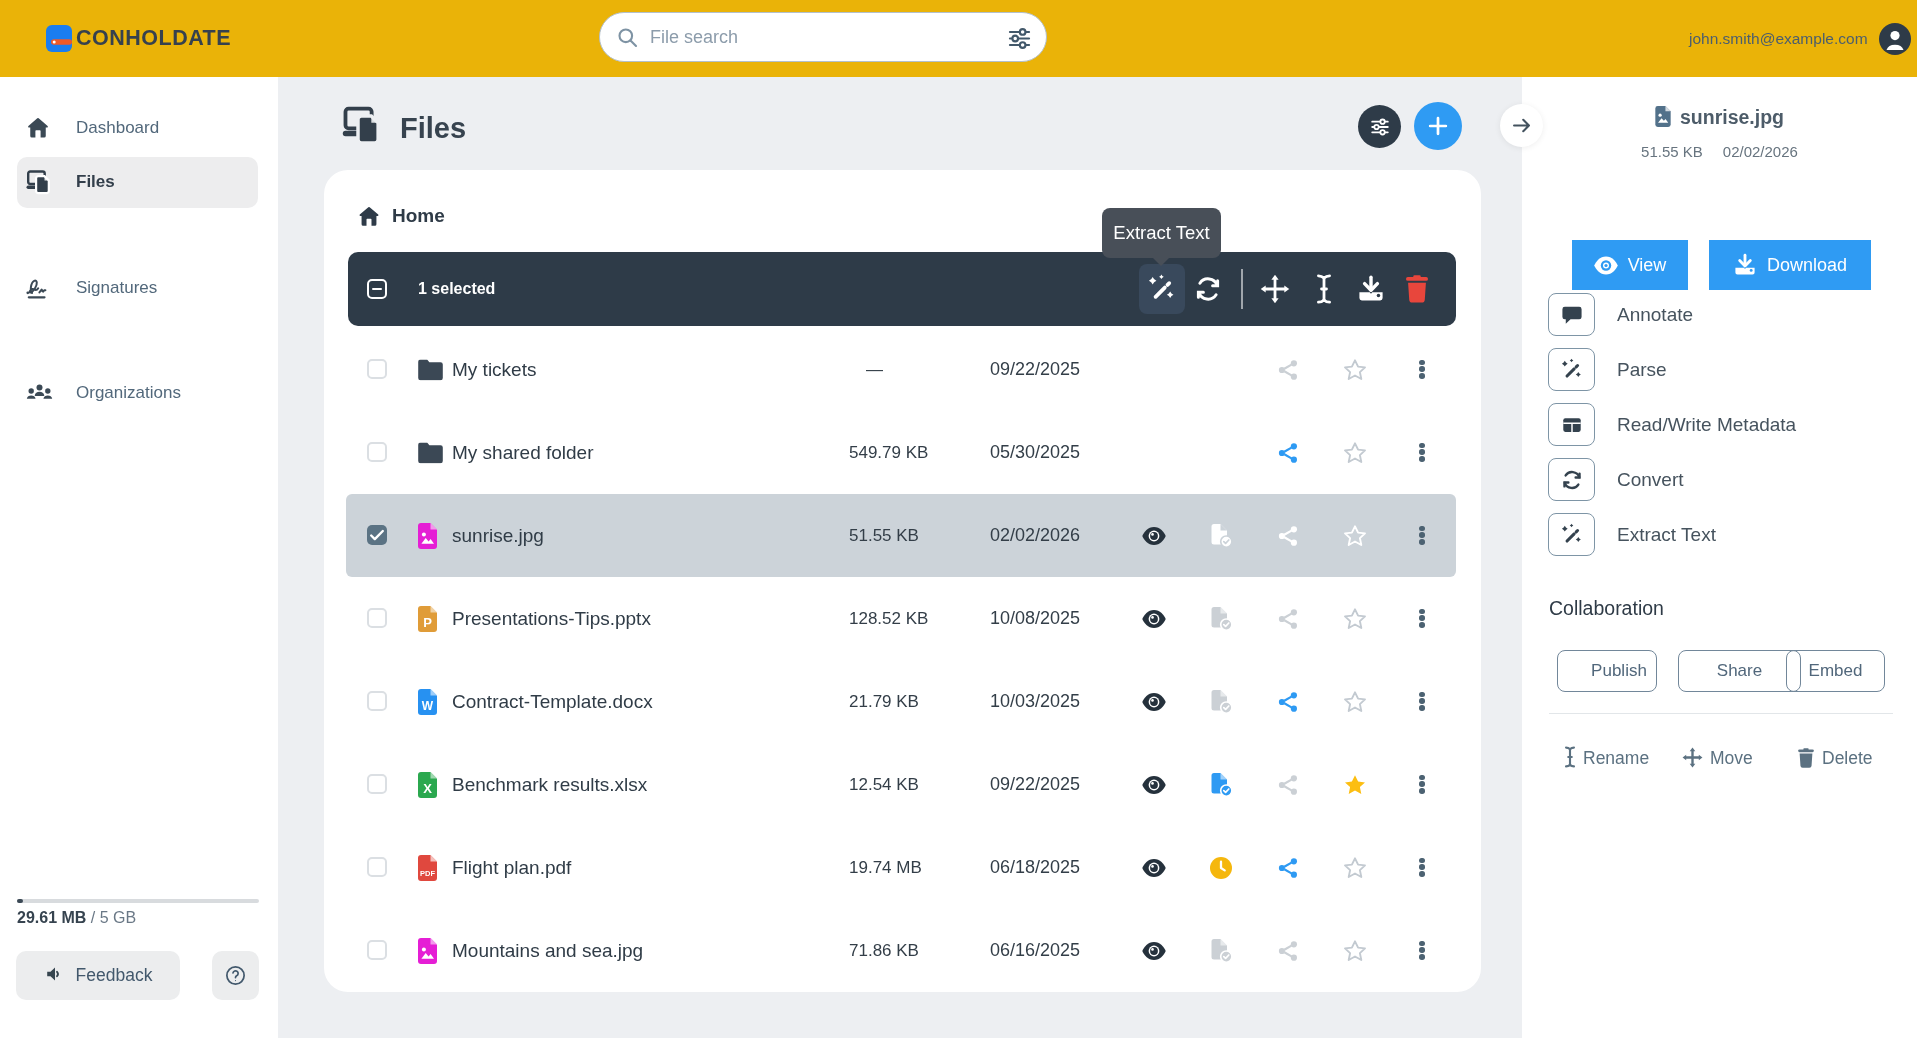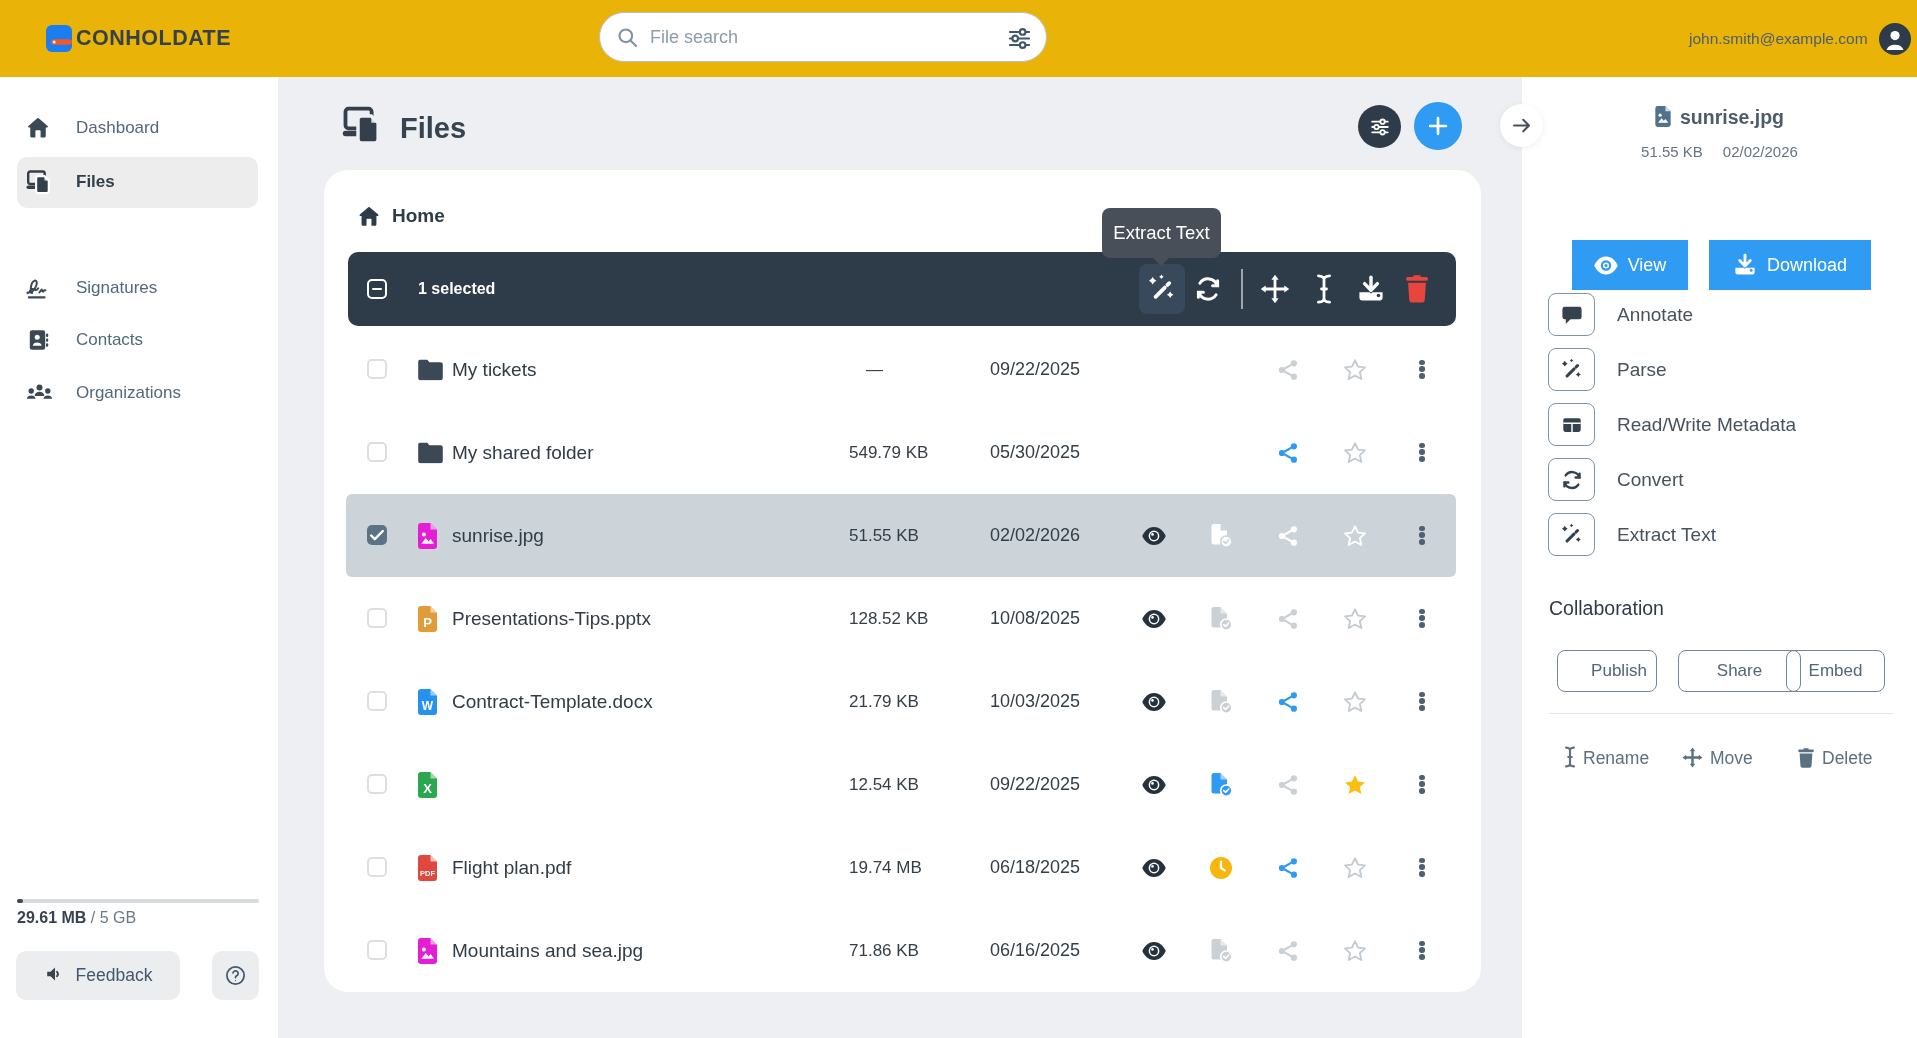--- a/index.html
+++ b/index.html
@@ -108,31 +108,20 @@
   </div>
   <div class="navitem" style="top:184.5px">
     <svg class="ic" width="27" height="25" viewBox="0 0 27 25" fill="none" stroke="#3b4955">
       <circle cx="1.8" cy="16.8" r="1.4" fill="#3b4955" stroke="none"></circle>
       <path d="M6 17 c-2.2 -1 -1.4 -10.6 2.2 -12.2 c3 -1.3 3.6 3.2 0.8 7.4 c-1.8 2.7 -3.8 4.6 -5 4.4 c-1.1 -0.2 0.4 -3 2.1 -3.6 c1.5 -0.5 2.4 1 3.7 1 c1.1 0 1.8 -0.7 2.4 -1.7" stroke-width="2" stroke-linecap="round"></path>
       <path d="M13.4 16.4 l2.2 -2.8 1.5 2.1 1.1 -1.4 h1.2" stroke-width="2" stroke-linecap="round" stroke-linejoin="round"></path>
       <path d="M2.8 21.3 H18.5" stroke-width="2.2" stroke-linecap="round"></path>
     </svg>
     <div class="lb">Signatures</div>
   </div>
-  <div class="navitem" style="top:237px">
-    <svg class="ic" width="24" height="24" viewBox="0 0 24 24">
-      <path d="M6 2.2 h11 a2.2 2.2 0 0 1 2.2 2.2 v15.2 a2.2 2.2 0 0 1 -2.2 2.2 h-11 a2.2 2.2 0 0 1 -2.2 -2.2 V4.4 a2.2 2.2 0 0 1 2.2 -2.2 z" fill="#3b4955"></path>
-      <rect x="20" y="5.5" width="2.2" height="3.4" rx="1" fill="#3b4955"></rect>
-        <rect x="20" y="10.4" width="2.2" height="3.4" rx="1" fill="#3b4955"></rect>
-        <rect x="20" y="15.3" width="2.2" height="3.4" rx="1" fill="#3b4955"></rect>
-      <circle cx="11.2" cy="9.2" r="2.5" fill="#fff"></circle>
-      <path d="M6.7 17.8 a4.6 4.2 0 0 1 9 0 z" fill="#fff"></path>
-    </svg>
-    <div class="lb">Contacts</div>
-  </div>
   <div class="navitem" style="top:289.5px">
     <svg class="ic" width="27" height="25" viewBox="0 0 27 25" fill="#3b4955">
       <circle cx="13.5" cy="6.6" r="3"></circle>
         <path d="M8.7 14.4 a4.9 4.5 0 0 1 9.6 0 l-0.3 0.6 h-9 z"></path>
       <circle cx="5.2" cy="10" r="2.7"></circle>
         <path d="M0.8 17.8 a4.5 4.1 0 0 1 8.8 0 z"></path>
       <circle cx="21.8" cy="10" r="2.7"></circle>
         <path d="M17.4 17.8 a4.5 4.1 0 0 1 8.8 0 z"></path>
     </svg>
     <div class="lb">Organizations</div>
@@ -397,20 +386,21 @@
       </div>
   </div>
 
   <div class="row" style="top:743px">
     <div class="ck"></div>
     <svg class="fic" width="19" height="26" viewBox="0 0 19 26">
         <path d="M3 0 h9.5 L19 6.5 V23 a3 3 0 0 1 -3 3 H3 a3 3 0 0 1 -3 -3 V3 a3 3 0 0 1 3 -3 z" fill="#2ba84f"></path>
         <path d="M12.5 0 L19 6.5 H12.5 z" fill="#fff" opacity="0.55"></path>
         <text x="9.5" y="20.5" font-size="13" font-weight="bold" fill="#fff" text-anchor="middle" font-family="Liberation Sans, sans-serif">X</text>
       </svg>
+    <div class="nm">Benchmark results.xlsx</div>
     <div class="sz">12.54 KB</div>
     <div class="dt">09/22/2025</div>
     <svg class="ai" style="left:808px" width="24" height="18" viewBox="0 0 24 18">
         <path d="M12 0 C6 0 1.8 5 0.3 9 C1.8 13 6 18 12 18 s10.2-5 11.7-9 C22.2 5 18 0 12 0 z" fill="#25313c"></path>
         <circle cx="12" cy="9" r="5.4" fill="#fff"></circle>
         <circle cx="12" cy="9" r="3.9" fill="#25313c"></circle>
         <circle cx="10.5" cy="7.4" r="1.3" fill="#fff"></circle>
       </svg>
     <svg class="ai" style="left:875px" width="25" height="24" viewBox="0 0 25 24">
         <path d="M5.5 0 H12 L18.5 6.5 V18 a2.5 2.5 0 0 1 -2.5 2.5 H5.5 A2.5 2.5 0 0 1 3 18 V2.5 A2.5 2.5 0 0 1 5.5 0 z" fill="#2e9af3"></path>

